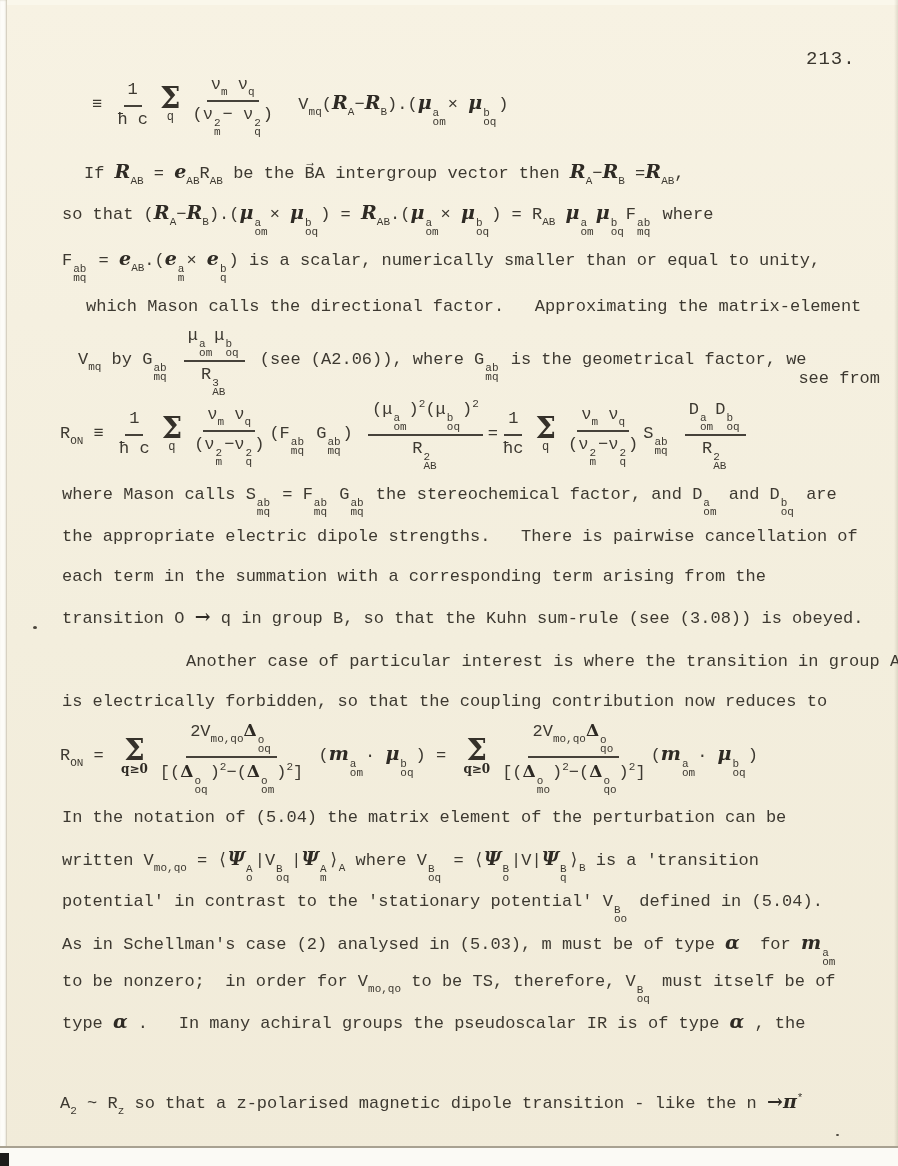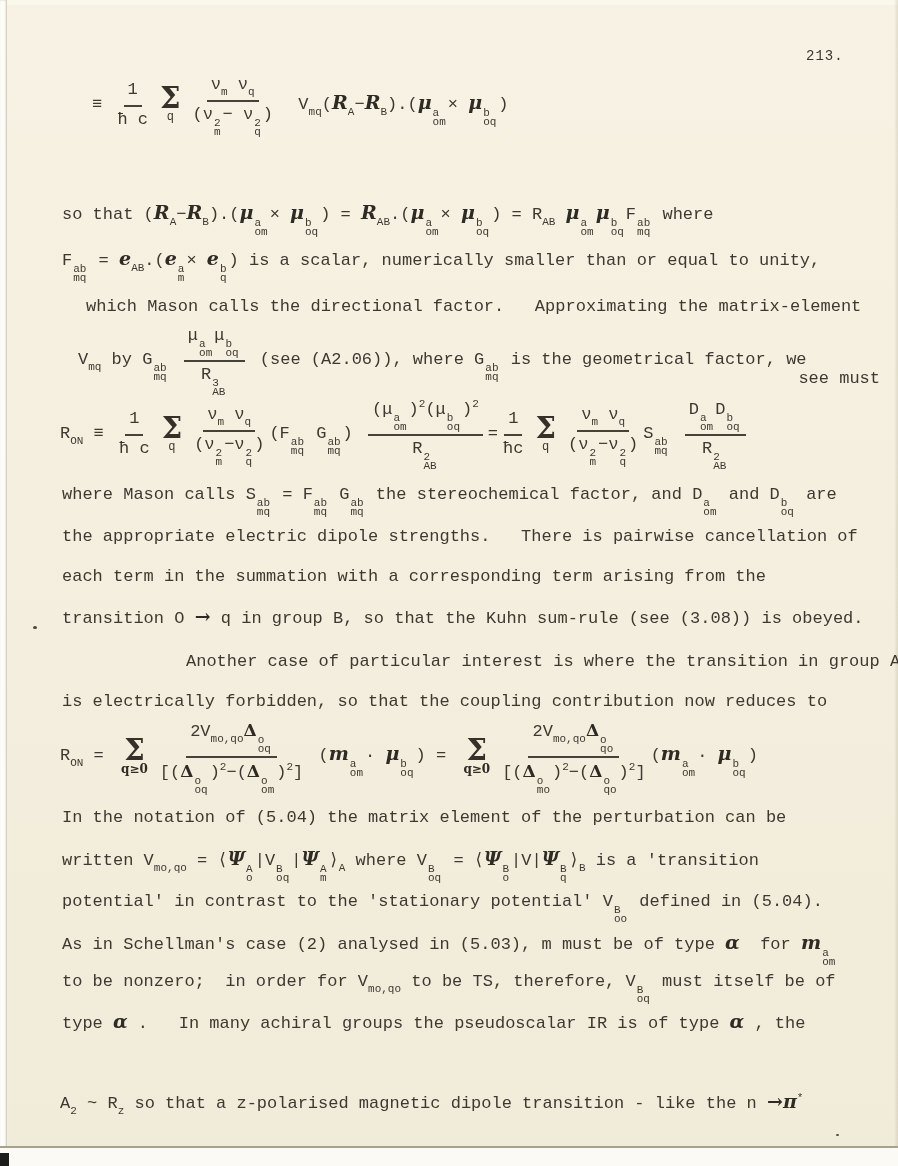--- a/index.html
+++ b/index.html
@@ -13,21 +13,21 @@
   .edge-right{position:absolute;top:0;right:0;bottom:18px;width:4px;
               background:linear-gradient(90deg,rgba(0,0,0,0),rgba(120,110,90,.18));}
   .edge-bottom{position:absolute;left:0;right:0;bottom:0;height:18px;background:#fbfaf5;
                border-top:2px solid #a8a191;}
   .corner-mark{position:absolute;left:0;bottom:0;width:9px;height:13px;background:#1d1d1b;}
   .speck{position:absolute;background:#4a453b;border-radius:50%;}
   .speck.s1{left:33px;top:626px;width:4px;height:3px;}
   .speck.s3{left:836px;top:1134px;width:3px;height:2px;}
 
   .line{position:absolute;left:62px;white-space:pre;color:#3d3931;font-size:17px;line-height:26px;}
-  .pageno{position:absolute;top:48px;left:806px;font-size:14px;color:#3a362e;letter-spacing:1px;text-align:center;}
+  .pageno{position:absolute;top:48px;left:806px;font-size:19px;color:#3a362e;letter-spacing:1px;text-align:center;}
 
   
   .ss{display:inline-flex;flex-direction:column;align-items:flex-start;
       font-size:11px;line-height:9px;vertical-align:-7px;margin:0 2px 0 1px;}
   sub{font-size:11px;line-height:0;vertical-align:-6px;}
   sup{font-size:11px;line-height:0;vertical-align:7px;}
 
   
   .fr{display:inline-flex;flex-direction:column;align-items:center;
       vertical-align:middle;margin:0 5px;}
@@ -79,25 +79,26 @@
 <body>
 
 <div class="page">
   <div class="edge-top"></div>
   <div class="edge-left"></div>
   <div class="edge-right"></div>
 
   <div class="pageno">213.</div>
 
   <div class="line l-eq1">≡ <span class="fr"><span class="nu">1</span><span class="de">ħ c</span></span><span class="sum"><span class="sg">Σ</span><span class="lim">q</span></span><span class="fr"><span class="nu">ν<sub>m</sub> ν<sub>q</sub></span><span class="de">(ν<span class="ss"><span>2</span><span>m</span></span>− ν<span class="ss"><span>2</span><span>q</span></span>)</span></span>  V<sub>mq</sub>(<span class="hw">R</span><sub>A</sub>−<span class="hw">R</span><sub>B</sub>).(<span class="hw">μ</span><span class="ss"><span>a</span><span>om</span></span>× <span class="hw">μ</span><span class="ss"><span>b</span><span>oq</span></span>)</div>
+  <div class="line l2">If <span class="hw">R</span><sub>AB</sub> = <span class="hw">e</span><sub>AB</sub>R<sub>AB</sub> be the <span class="vec"><span class="vecarrow">→</span>BA</span> intergroup vector then <span class="hw">R</span><sub>A</sub>−<span class="hw">R</span><sub>B</sub> =<span class="hw">R</span><sub>AB</sub>,</div>
   <div class="line l3">so that (<span class="hw">R</span><sub>A</sub>−<span class="hw">R</span><sub>B</sub>).(<span class="hw">μ</span><span class="ss"><span>a</span><span>om</span></span>× <span class="hw">μ</span><span class="ss"><span>b</span><span>oq</span></span>) = <span class="hw">R</span><sub>AB</sub>.(<span class="hw">μ</span><span class="ss"><span>a</span><span>om</span></span>× <span class="hw">μ</span><span class="ss"><span>b</span><span>oq</span></span>) = R<sub>AB</sub> <span class="hw">μ</span><span class="ss"><span>a</span><span>om</span></span><span class="hw">μ</span><span class="ss"><span>b</span><span>oq</span></span>F<span class="ss"><span>ab</span><span>mq</span></span> where</div>
   <div class="line l4">F<span class="ss"><span>ab</span><span>mq</span></span> = <span class="hw">e</span><sub>AB</sub>.(<span class="hw">e</span><span class="ss"><span>a</span><span>m</span></span>× <span class="hw">e</span><span class="ss"><span>b</span><span>q</span></span>) is a scalar, numerically smaller than or equal to unity,</div>
   <div class="line l5">which Mason calls the directional factor.   Approximating the matrix-element</div>
   <div class="line l6">V<sub>mq</sub> by G<span class="ss"><span>ab</span><span>mq</span></span> <span class="fr"><span class="nu">μ<span class="ss"><span>a</span><span>om</span></span>μ<span class="ss"><span>b</span><span>oq</span></span></span><span class="de">R<span class="ss"><span>3</span><span>AB</span></span></span></span> (see (A2.06)), where G<span class="ss"><span>ab</span><span>mq</span></span> is the geometrical factor, we</div>
-  <div class="line l7">see must</div>
+  <div class="line l7">see from</div>
   <div class="line l8">R<sub>ON</sub> ≡ <span class="fr"><span class="nu">1</span><span class="de">ħ c</span></span><span class="sum"><span class="sg">Σ</span><span class="lim">q</span></span><span class="fr"><span class="nu">ν<sub>m</sub> ν<sub>q</sub></span><span class="de">(ν<span class="ss"><span>2</span><span>m</span></span>−ν<span class="ss"><span>2</span><span>q</span></span>)</span></span>(F<span class="ss"><span>ab</span><span>mq</span></span> G<span class="ss"><span>ab</span><span>mq</span></span>) <span class="fr"><span class="nu">(μ<span class="ss"><span>a</span><span>om</span></span>)<sup>2</sup>(μ<span class="ss"><span>b</span><span>oq</span></span>)<sup>2</sup></span><span class="de">R<span class="ss"><span>2</span><span>AB</span></span></span></span>=<span class="fr"><span class="nu">1</span><span class="de">ħc</span></span><span class="sum"><span class="sg">Σ</span><span class="lim">q</span></span><span class="fr"><span class="nu">ν<sub>m</sub> ν<sub>q</sub></span><span class="de">(ν<span class="ss"><span>2</span><span>m</span></span>−ν<span class="ss"><span>2</span><span>q</span></span>)</span></span>S<span class="ss"><span>ab</span><span>mq</span></span> <span class="fr"><span class="nu">D<span class="ss"><span>a</span><span>om</span></span>D<span class="ss"><span>b</span><span>oq</span></span></span><span class="de">R<span class="ss"><span>2</span><span>AB</span></span></span></span></div>
   <div class="line l9">where Mason calls S<span class="ss"><span>ab</span><span>mq</span></span> = F<span class="ss"><span>ab</span><span>mq</span></span> G<span class="ss"><span>ab</span><span>mq</span></span> the stereochemical factor, and D<span class="ss"><span>a</span><span>om</span></span> and D<span class="ss"><span>b</span><span>oq</span></span> are</div>
   <div class="line l11">each term in the summation with a corresponding term arising from the</div>
   <div class="line l10">the appropriate electric dipole strengths.   There is pairwise cancellation of</div>
   <div class="line l12">transition O <span class="hw">→</span> q in group B, so that the Kuhn sum-rule (see (3.08)) is obeyed.</div>
   <div class="line l13">Another case of particular interest is where the transition in group A</div>
   <div class="line l14">is electrically forbidden, so that the coupling contribution now reduces to</div>
   <div class="line l15">R<sub>ON</sub> = <span class="sum"><span class="sg">Σ</span><span class="lim hwl">q≥0</span></span><span class="fr"><span class="nu">2V<sub>mo,qo</sub><span class="hwd">Δ</span><span class="ss"><span>o</span><span>oq</span></span></span><span class="de">[(<span class="hwd">Δ</span><span class="ss"><span>o</span><span>oq</span></span>)<sup>2</sup>−(<span class="hwd">Δ</span><span class="ss"><span>o</span><span>om</span></span>)<sup>2</sup>]</span></span> (<span class="hw">m</span><span class="ss"><span>a</span><span>om</span></span>· <span class="hw">μ</span><span class="ss"><span>b</span><span>oq</span></span>) = <span class="sum"><span class="sg">Σ</span><span class="lim hwl">q≥0</span></span><span class="fr"><span class="nu">2V<sub>mo,qo</sub><span class="hwd">Δ</span><span class="ss"><span>o</span><span>qo</span></span></span><span class="de">[(<span class="hwd">Δ</span><span class="ss"><span>o</span><span>mo</span></span>)<sup>2</sup>−(<span class="hwd">Δ</span><span class="ss"><span>o</span><span>qo</span></span>)<sup>2</sup>]</span></span>(<span class="hw">m</span><span class="ss"><span>a</span><span>om</span></span>· <span class="hw">μ</span><span class="ss"><span>b</span><span>oq</span></span>)</div>
   <div class="line l16">In the notation of (5.04) the matrix element of the perturbation can be</div>
   <div class="line l17">written V<sub>mo,qo</sub> = ⟨<span class="hw">Ψ</span><span class="ss"><span>A</span><span>o</span></span>|V<span class="ss"><span>B</span><span>oq</span></span>|<span class="hw">Ψ</span><span class="ss"><span>A</span><span>m</span></span>⟩<sub>A</sub> where V<span class="ss"><span>B</span><span>oq</span></span> = ⟨<span class="hw">Ψ</span><span class="ss"><span>B</span><span>o</span></span>|V|<span class="hw">Ψ</span><span class="ss"><span>B</span><span>q</span></span>⟩<sub>B</sub> is a 'transition</div>

